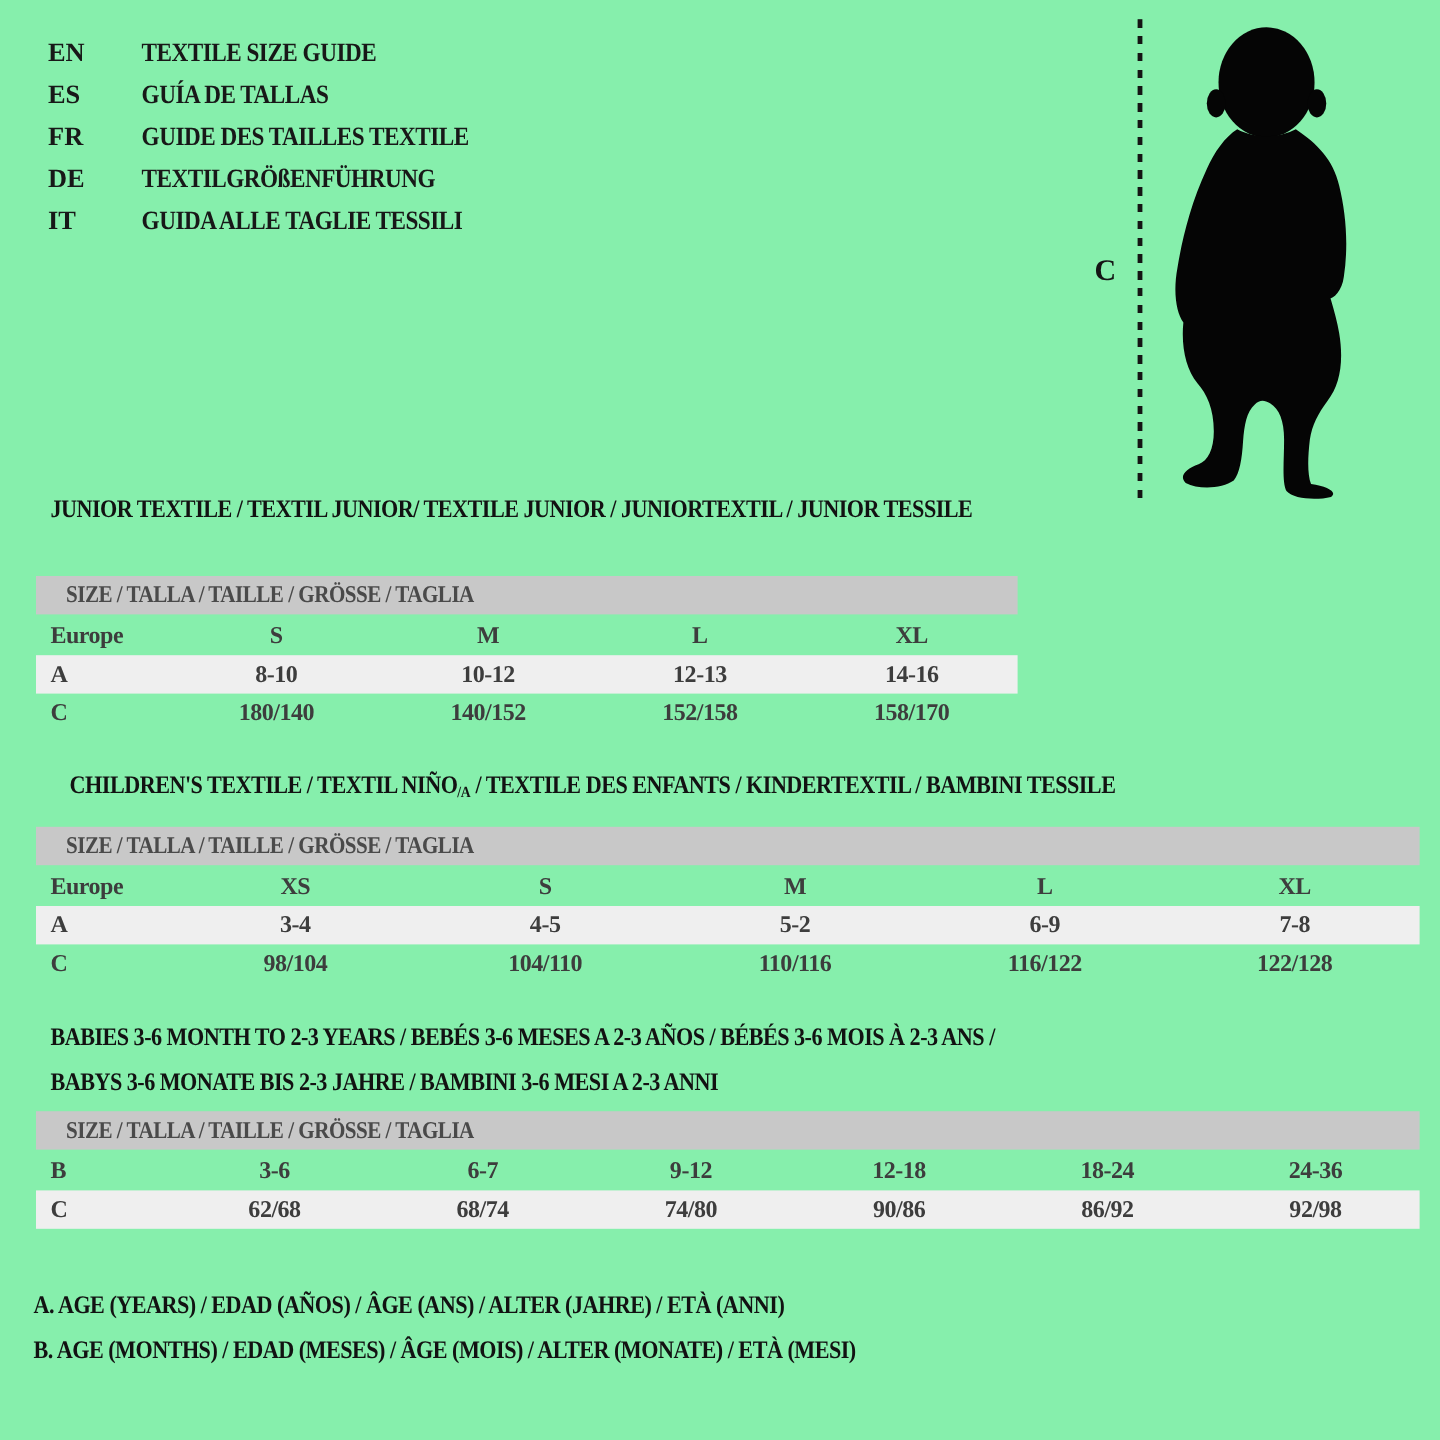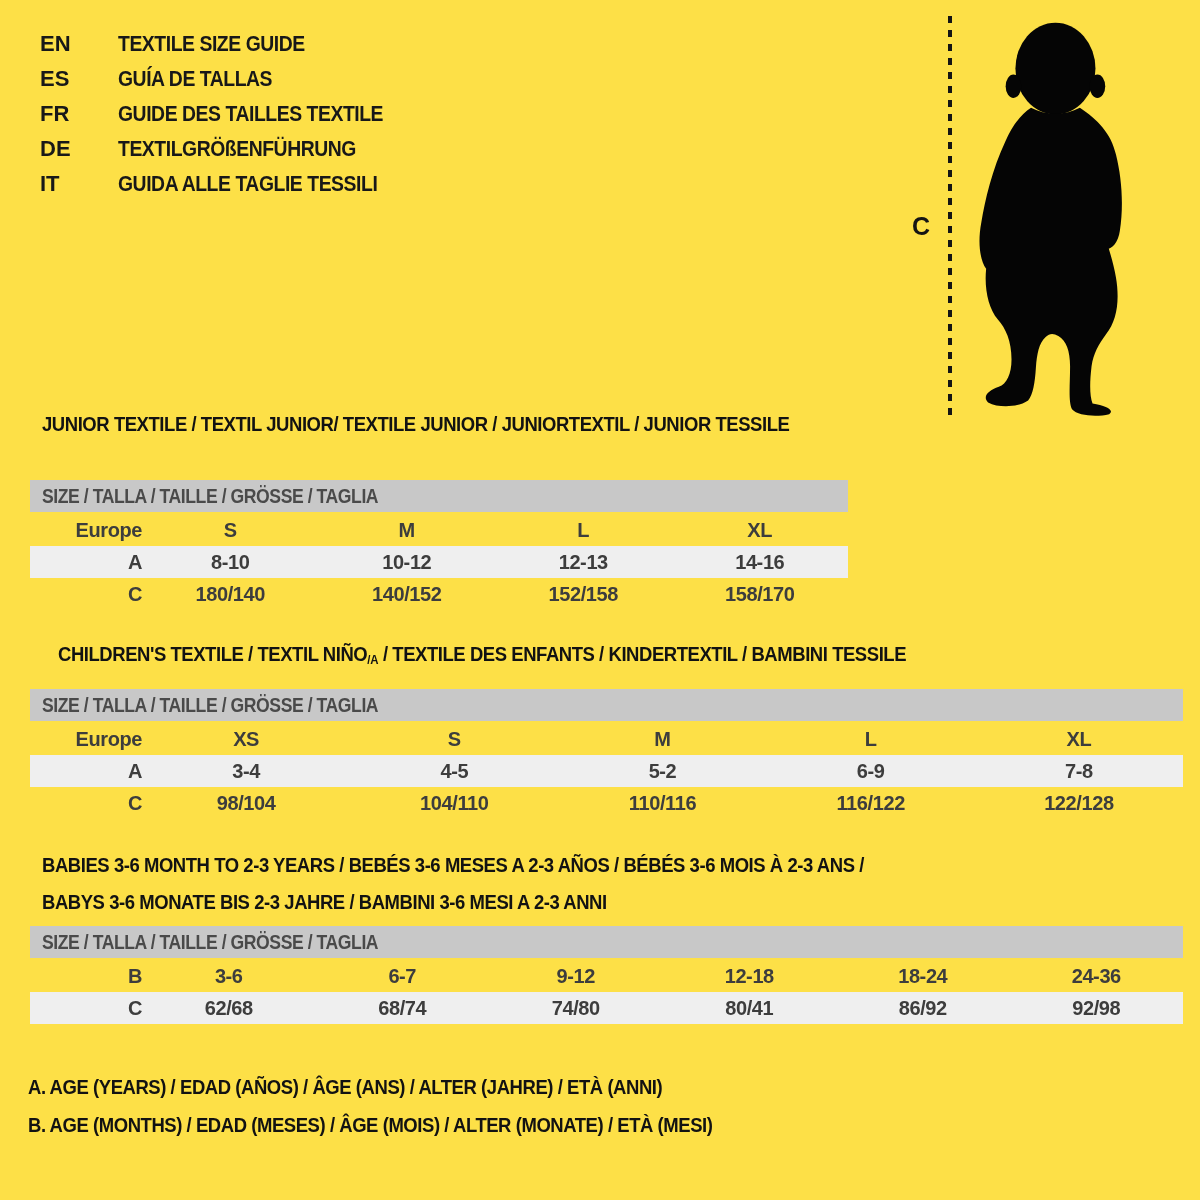--- a/index.html
+++ b/index.html
@@ -1,42 +1,42 @@
 <!DOCTYPE html>
 <html><head>
 <meta charset="utf-8">
 <style>
   html,body{margin:0;padding:0;background:#ffffff;}
   .canvas{
-    position:relative;width:1200px;height:1200px;background:#fde047;
-    font-family:Liberation Sans, sans-serif;color:#161616;overflow:hidden;
+    position:relative;width:1200px;height:1200px;background:#86efac;
+    font-family:Liberation Serif, serif;color:#161616;overflow:hidden;
   }
   .cond{display:inline-block;transform:scaleX(0.88);transform-origin:0 50%;
         white-space:nowrap;letter-spacing:-0.5px;}
   
   .lang-list{position:absolute;left:40px;top:26px;}
   .lang-row{display:flex;height:35px;align-items:center;font-weight:bold;font-size:22px;color:#181818;}
   .lang-code{width:78px;flex:0 0 78px;}
   
   .dash-line{position:absolute;left:948px;top:16px;width:4px;height:400px;
     background-image:repeating-linear-gradient(to bottom,#141414 0 7px,transparent 7px 14px);}
   .c-label{position:absolute;left:912px;top:212px;font-weight:bold;font-size:25px;color:#141414;}
   .baby-svg{position:absolute;left:962px;top:12px;width:182px;height:408px;}
   
   .heading{position:absolute;font-weight:bold;font-size:21px;color:#121212;}
   .heading .sub{font-size:13px;position:relative;top:3px;letter-spacing:-0.3px;}
   .heading.two-line{line-height:37px;}
   
   .bar{position:absolute;height:32px;background:#c8c8c8;display:flex;align-items:center;
-       padding-left:12px;box-sizing:border-box;color:#4a4a4a;font-weight:bold;font-size:20px;}
+       padding-left:25px;box-sizing:border-box;color:#4a4a4a;font-weight:bold;font-size:20px;}
   
   .tbl{position:absolute;}
   .trow{display:grid;grid-template-columns:112px repeat(var(--n),1fr);height:32px;
         align-items:center;font-weight:bold;font-size:20px;color:#3d3d3d;letter-spacing:-0.4px;}
-  .trow .label{padding-left:12px;text-align:right;}
+  .trow .label{padding-left:12px;text-align:left;}
   .cell{text-align:center;}
   .shaded{background:#efefef;}
   
   .legend{position:absolute;left:28px;top:1068px;}
   .legend-line{height:38px;display:flex;align-items:center;font-weight:bold;font-size:21px;color:#121212;}
 </style>
 </head>
 <body>
 
 <div class="canvas">
@@ -177,21 +177,21 @@
       <div class="cell">9-12</div>
       <div class="cell">12-18</div>
       <div class="cell">18-24</div>
       <div class="cell">24-36</div>
     </div>
     <div class="trow shaded">
       <div class="cell label">C</div>
       <div class="cell">62/68</div>
       <div class="cell">68/74</div>
       <div class="cell">74/80</div>
-      <div class="cell">80/41</div>
+      <div class="cell">90/86</div>
       <div class="cell">86/92</div>
       <div class="cell">92/98</div>
     </div>
   </div>
 
   <div class="legend">
     <div class="legend-line">
       <span class="cond">A. AGE (YEARS) / EDAD (AÑOS) / ÂGE (ANS) / ALTER (JAHRE) / ETÀ (ANNI)</span>
     </div>
     <div class="legend-line">

